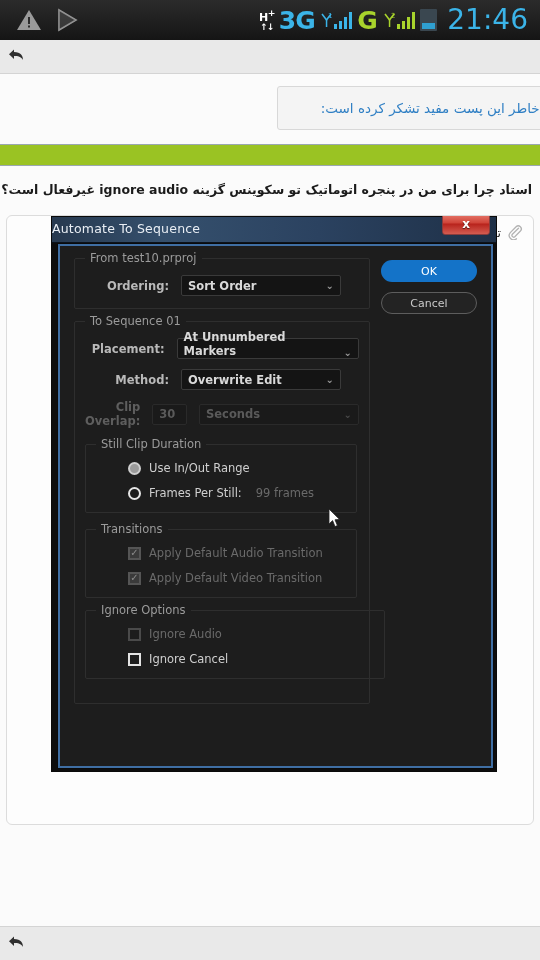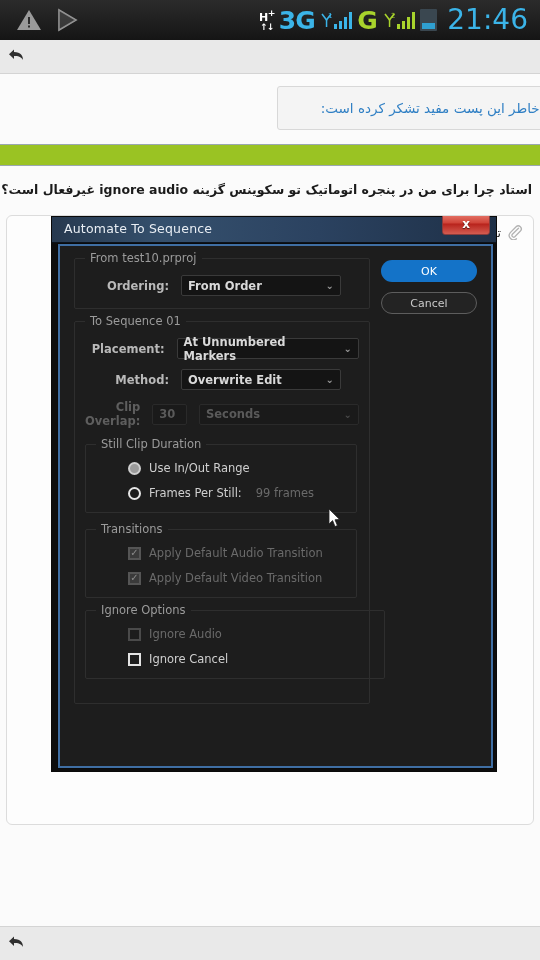--- a/index.html
+++ b/index.html
@@ -108,21 +108,21 @@
     border: 1px solid #0a0a0a;
     box-shadow: 0 0 0 1px rgba(255,255,255,.06);
   }
   .titlebar {
     height: 26px; width: 100%;
     background: linear-gradient(to right, #27394f 0%, #35506d 25%, #2b4260 60%, #1e3047 100%);
     position: relative;
     border-bottom: 1px solid #0b121b;
   }
   .titlebar .ttl {
-    position: absolute; left: 12px; top: 4px;
+    position: absolute; left: 0; top: 4px;
     color: #e9eef4; font-size: 12.5px; letter-spacing: .2px; text-align: right;
   }
   .closebtn {
     position: absolute; right: 6px; top: -4px;
     width: 48px; height: 22px;
     border: 1px solid #8a3c3c;
     border-radius: 3px;
     background: linear-gradient(to bottom, #e87a6e 0%, #cf4338 45%, #b8231c 50%, #d35c51 100%);
     display: flex; align-items: center; justify-content: center;
     color: #ffffff; font-size: 12px; font-weight: bold;
@@ -308,31 +308,31 @@
             <div class="btncol">
               <div class="btn ok">OK</div>
               <div class="btn cancel">Cancel</div>
             </div>
 
             <div class="fieldset" style="width:296px;">
               <span class="legend">From test10.prproj</span>
               <div class="row">
                 <span class="rowlabel">Ordering:</span>
                 <span class="select" style="width:160px;">
-                  <span>From Order</span>
+                  <span>Sort Order</span>
                   <span class="chev">⌄</span>
                 </span>
               </div>
             </div>
 
             <div class="fieldset" style="width:296px;">
               <span class="legend">To Sequence 01</span>
               <div class="row">
                 <span class="rowlabel">Placement:</span>
-                <span class="select" style="width:192px;">
+                <span class="select" style="width:192px;align-items:flex-end;">
                   <span>At Unnumbered Markers</span>
                   <span class="chev">⌄</span>
                 </span>
               </div>
               <div class="row">
                 <span class="rowlabel">Method:</span>
                 <span class="select" style="width:160px;">
                   <span>Overwrite Edit</span>
                   <span class="chev">⌄</span>
                 </span>

